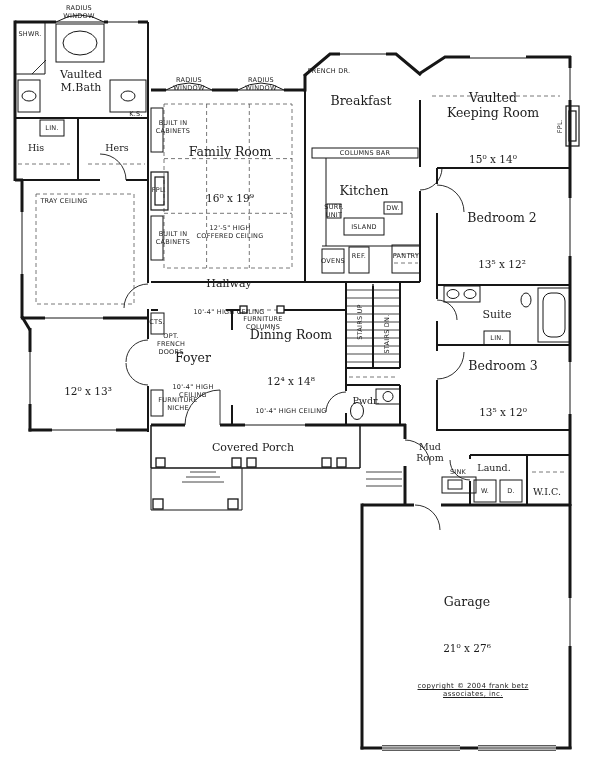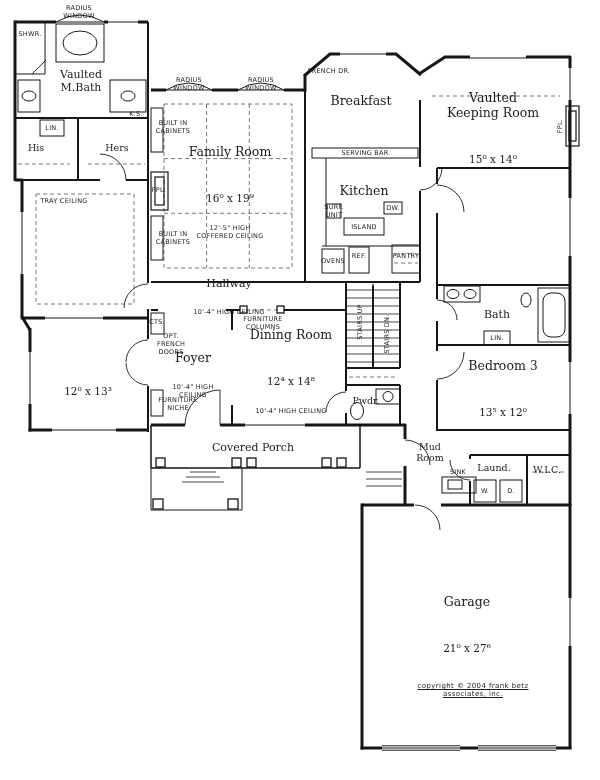--- a/index.html
+++ b/index.html
@@ -273,40 +273,44 @@
   <div class="lbl tiny" style="left:329px;top:71px">FRENCH DR.</div>
   <div class="lbl room" style="left:361px;top:100px">Breakfast</div>
 
   <div class="lbl" style="left:493px;top:127px">
     <div class="room">Vaulted
 Keeping Room</div>
     <div class="dims">15⁰ x 14⁰</div>
   </div>
   <div class="lbl tiny vert" style="left:560px;top:126px">FPL.</div>
 
-  <div class="lbl tiny" style="left:365px;top:153px">SERVING BAR</div>
+  <div class="lbl tiny" style="left:365px;top:153px">COLUMNS BAR</div>
   <div class="lbl room" style="left:364px;top:190px">Kitchen</div>
   <div class="lbl tiny" style="left:334px;top:211px">SURF.
 UNIT</div>
   <div class="lbl tiny" style="left:393px;top:208px">DW.</div>
   <div class="lbl tiny" style="left:364px;top:227px">ISLAND</div>
   <div class="lbl tiny" style="left:359px;top:256px">REF.</div>
   <div class="lbl tiny" style="left:406px;top:256px">PANTRY</div>
   <div class="lbl tiny" style="left:333px;top:261px">OVENS</div>
 
+  <div class="lbl" style="left:502px;top:240px">
+    <div class="room">Bedroom 2</div>
+    <div class="dims">13⁵ x 12²</div>
+  </div>
 
   <div class="lbl" style="left:229px;top:296px">
     <div class="room-md">Hallway</div>
     <div class="tiny">10'-4" HIGH CEILING</div>
   </div>
 
   <div class="lbl tiny vert" style="left:360px;top:322px">STAIRS   UP</div>
   <div class="lbl tiny vert" style="left:387px;top:334px">STAIRS   DN.</div>
 
-  <div class="lbl room-md" style="left:497px;top:314px">Bath</div>
+  <div class="lbl room-md" style="left:497px;top:314px">Suite</div>
   <div class="lbl tiny" style="left:497px;top:338px">LIN.</div>
 
   <div class="lbl tiny" style="left:263px;top:323px">FURNITURE
 COLUMNS</div>
   <div class="lbl tiny" style="left:157px;top:322px">CTS.</div>
   <div class="lbl tiny" style="left:171px;top:344px">OPT.
 FRENCH
 DOORS</div>
 
   <div class="lbl" style="left:193px;top:374px">
@@ -326,21 +330,21 @@
   <div class="lbl room-sm" style="left:366px;top:400px">Pwdr.</div>
 
   <div class="lbl" style="left:503px;top:388px">
     <div class="room">Bedroom 3</div>
     <div class="dims">13⁵ x 12⁰</div>
   </div>
 
   <div class="lbl room-sm" style="left:430px;top:452px">Mud
 Room</div>
   <div class="lbl room-sm" style="left:494px;top:467px">Laund.</div>
-  <div class="lbl room-sm" style="left:547px;top:469px">W.I.C.</div>
+  <div class="lbl room-sm" style="left:547px;top:491px">W.I.C.</div>
   <div class="lbl tiny" style="left:458px;top:472px">SINK</div>
   <div class="lbl tiny" style="left:485px;top:491px">W.</div>
   <div class="lbl tiny" style="left:511px;top:491px">D.</div>
 
   <div class="lbl room-md" style="left:253px;top:447px">Covered Porch</div>
 
   <div class="lbl" style="left:467px;top:624px">
     <div class="room">Garage</div>
     <div class="dims">21⁰ x 27⁶</div>
   </div>

